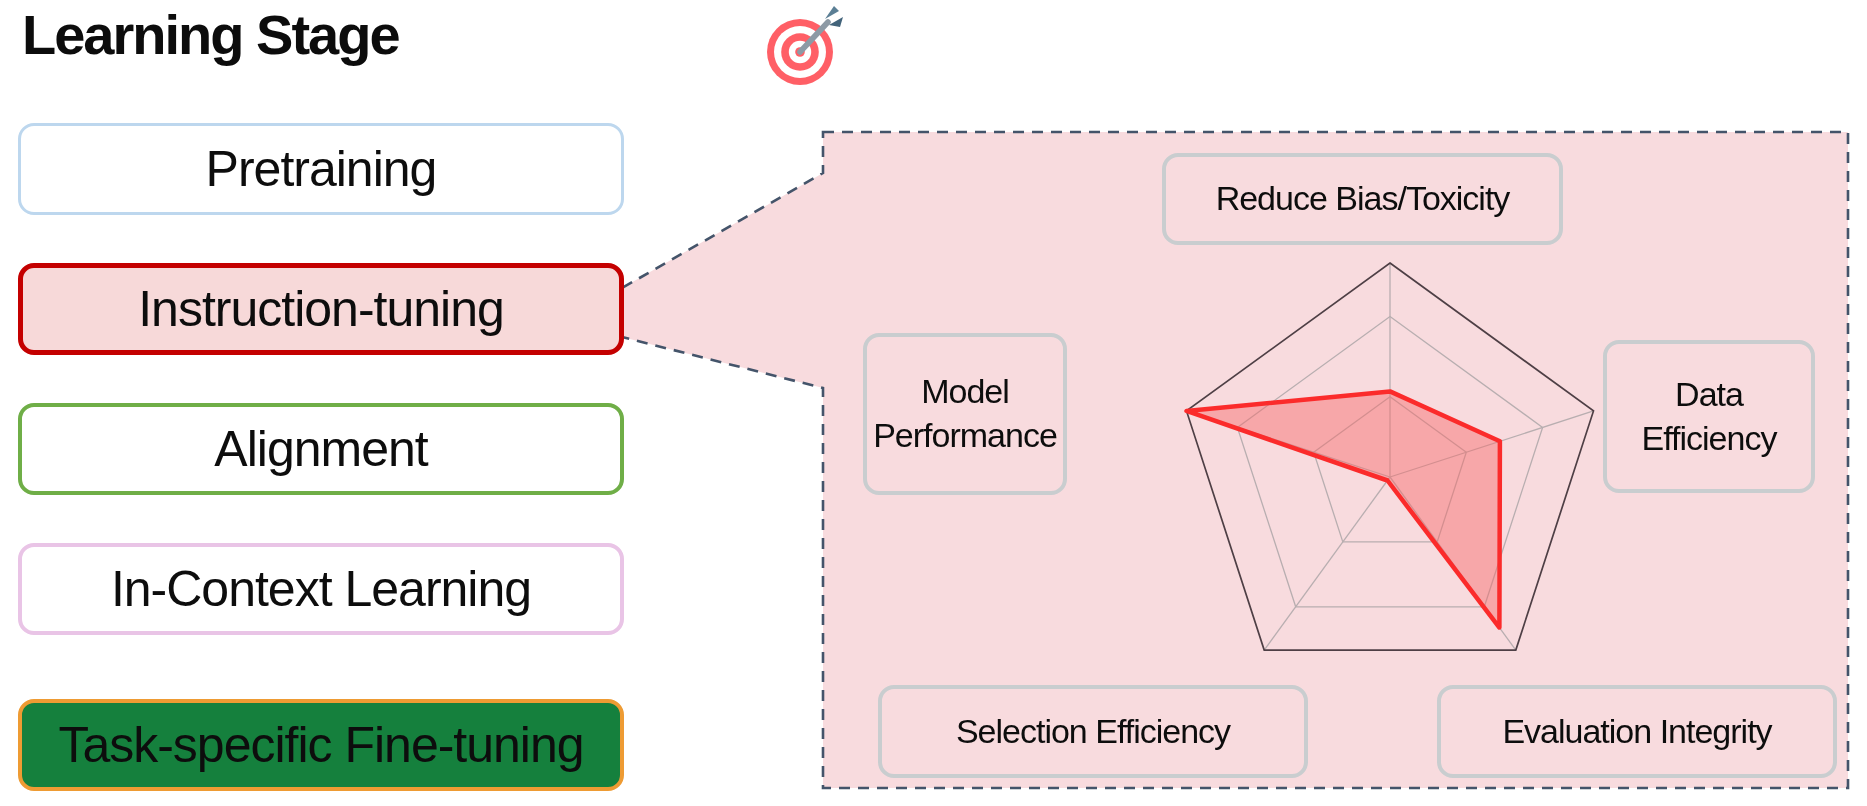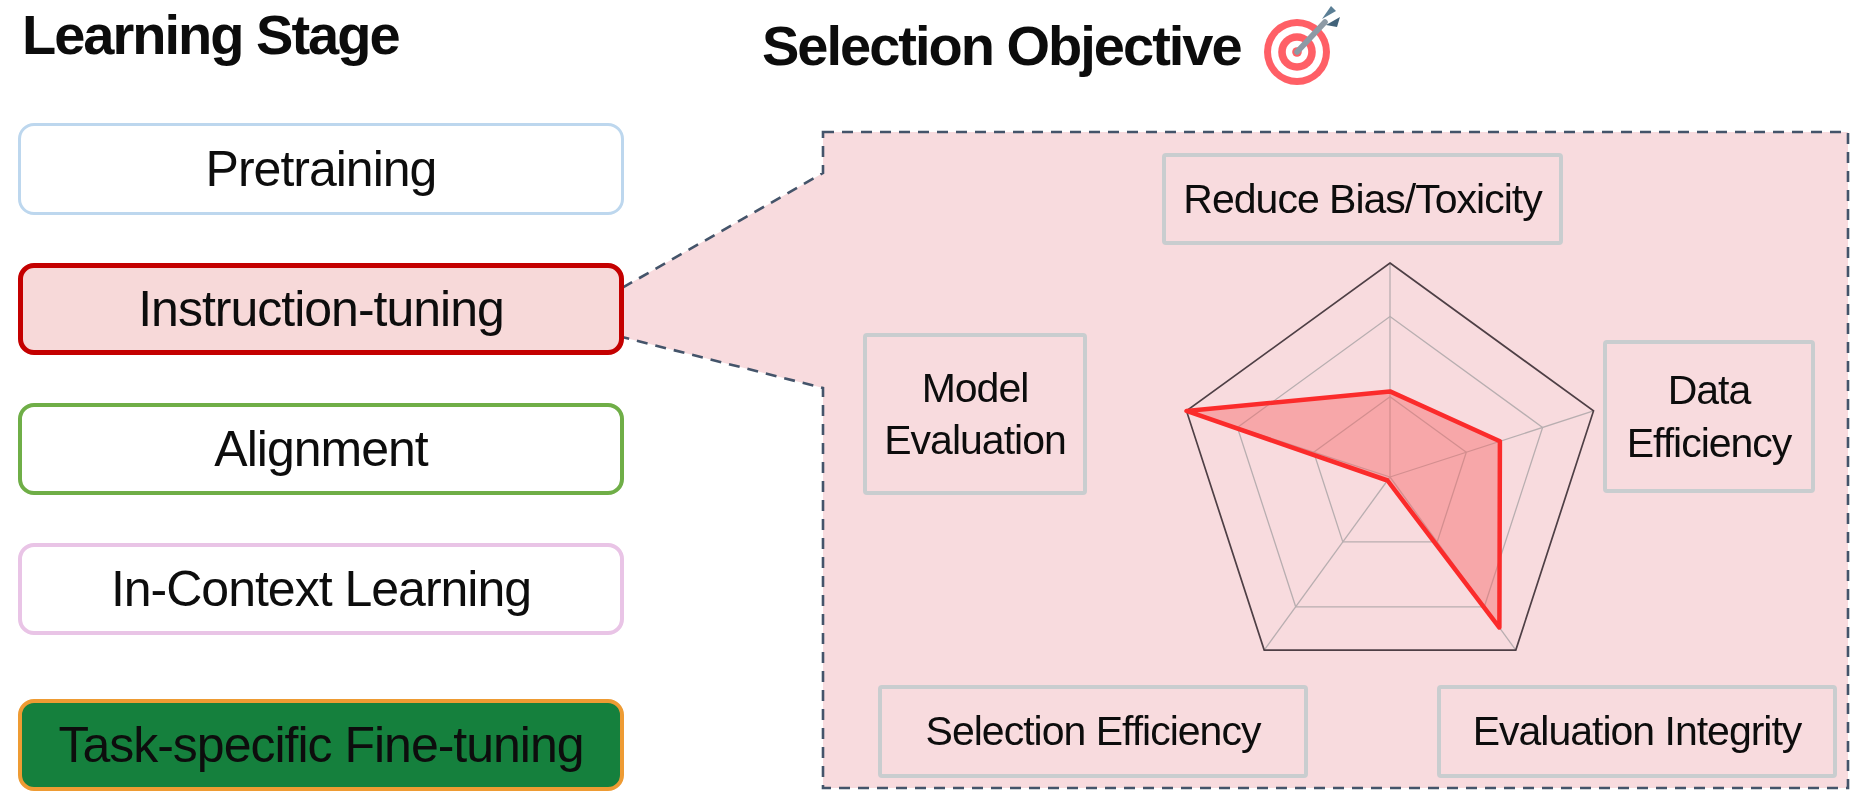--- a/index.html
+++ b/index.html
@@ -17,27 +17,27 @@
 
   .stage-box{
     position:absolute;left:18px;width:606px;height:92px;
     border-style:solid;border-radius:16px;box-sizing:border-box;
     display:flex;align-items:center;justify-content:center;
     font-size:50px;letter-spacing:-1px;color:#0d0d0d;white-space:nowrap;
   }
 
   .obj-box{
     position:absolute;box-sizing:border-box;
-    border:4px solid #c9cdcf;border-radius:4px;background:#f8dbde;
+    border:4px solid #c9cdcf;border-radius:16px;background:#f8dbde;
     display:flex;flex-direction:column;align-items:center;justify-content:center;
-    font-size:41px;letter-spacing:-1px;color:#0d0d0d;line-height:1.28;
+    font-size:34px;letter-spacing:-1px;color:#0d0d0d;line-height:1.28;
     text-align:center;white-space:nowrap;
   }
   #obj-reduce-bias{left:1162px;top:153px;width:401px;height:92px;}
-  #obj-model-performance{left:863px;top:333px;width:224px;height:162px;}
+  #obj-model-performance{left:863px;top:333px;width:204px;height:162px;}
   #obj-data-efficiency{left:1603px;top:340px;width:212px;height:153px;}
   #obj-selection-efficiency{left:878px;top:685px;width:430px;height:93px;}
   #obj-evaluation-integrity{left:1437px;top:685px;width:400px;height:93px;}
 
   .target-icon{width:82px;height:86px;flex:0 0 auto;}
 </style>
 </head>
 <body>
 
 <div id="canvas">
@@ -70,39 +70,38 @@
     <span>Alignment</span>
   </div>
   <div class="stage-box" style="top: 543px; border-color: rgb(233, 196, 230); background: rgb(255, 255, 255); border-width: 4px;">
     <span>In-Context Learning</span>
   </div>
   <div class="stage-box" style="top: 683px; border-color: rgb(238, 155, 51); background: #15803d; border-width: 4px; margin-top: 16px;">
     <span>Task-specific Fine-tuning</span>
   </div>
 
   <div id="title-right" class="big-title">
-    <span>Selection Objective</span>
     <svg class="target-icon" viewBox="0 0 41 43" xmlns="http://www.w3.org/2000/svg">
       <circle cx="19" cy="25" r="16.5" fill="#ff5f66"></circle>
       <circle cx="19" cy="25" r="13" fill="#ffffff"></circle>
       <circle cx="19" cy="25" r="9.4" fill="#ff5f66"></circle>
       <circle cx="19" cy="25" r="5.6" fill="#ffffff"></circle>
       <circle cx="19" cy="25" r="2.4" fill="#ff5f66"></circle>
       <line x1="19" y1="25" x2="33" y2="10" stroke="#8d9aa5" stroke-width="2.8" stroke-linecap="round"></line>
       <path d="M31.5,8.5 L36,2 L38.5,4.5 Z" fill="#5b7f95"></path>
       <path d="M33.5,11.5 L40.5,7.5 L39,12.5 Z" fill="#42637a"></path>
     </svg>
   </div>
 
   <div id="obj-reduce-bias" class="obj-box" style="background: rgb(248, 219, 222);">
     <span>Reduce Bias/Toxicity</span>
   </div>
   <div id="obj-model-performance" class="obj-box" style="background: rgb(248, 219, 222);">
     <span>Model</span>
-    <span>Evaluation</span>
+    <span>Performance</span>
   </div>
   <div id="obj-data-efficiency" class="obj-box" style="background: rgb(248, 219, 222);">
     <span>Data</span>
     <span>Efficiency</span>
   </div>
   <div id="obj-selection-efficiency" class="obj-box" style="background: rgb(248, 219, 222);">
     <span>Selection Efficiency</span>
   </div>
   <div id="obj-evaluation-integrity" class="obj-box" style="background: rgb(248, 219, 222);">
     <span>Evaluation Integrity</span>

